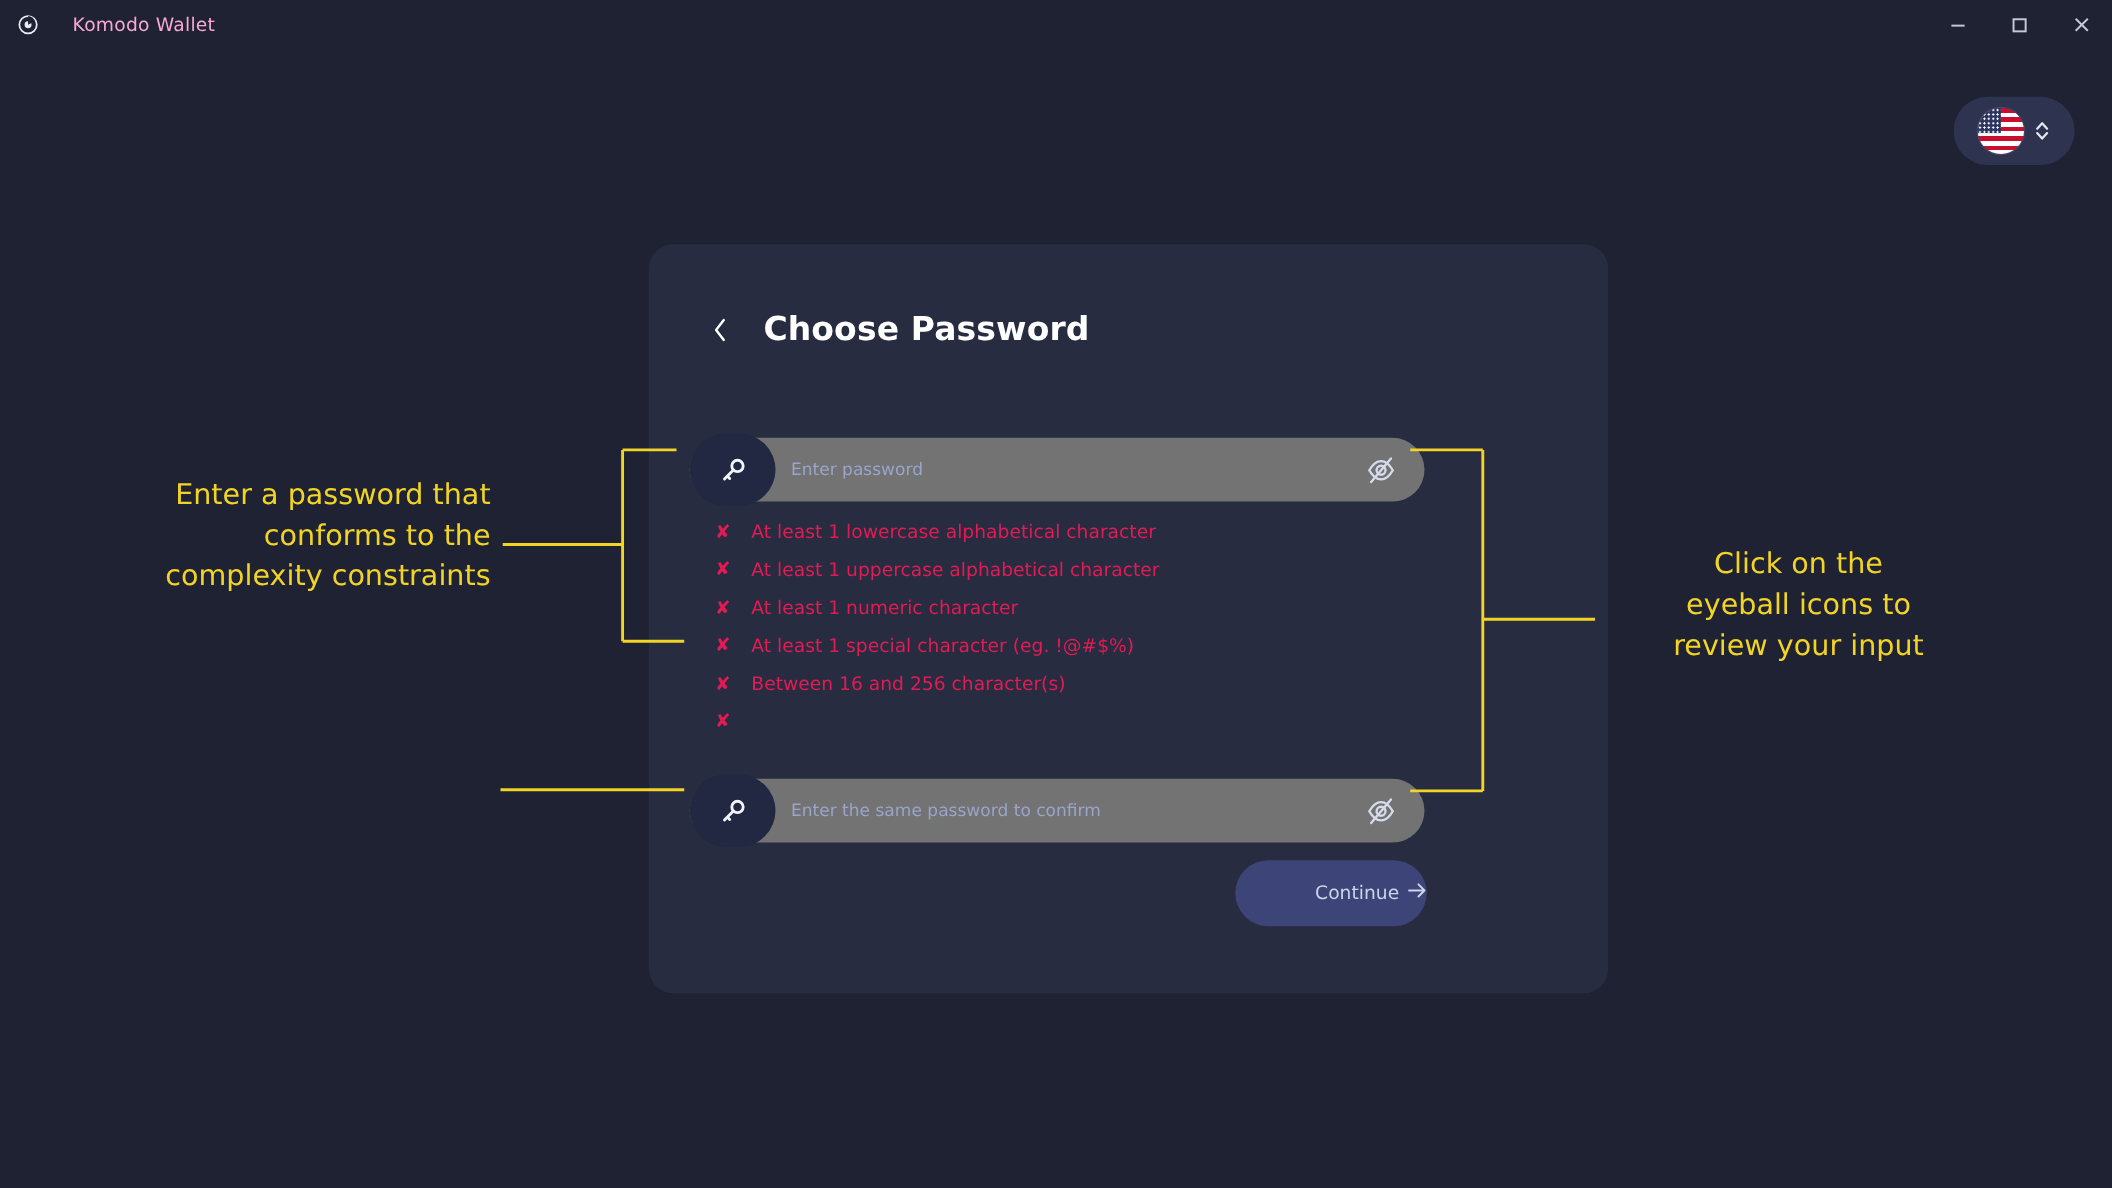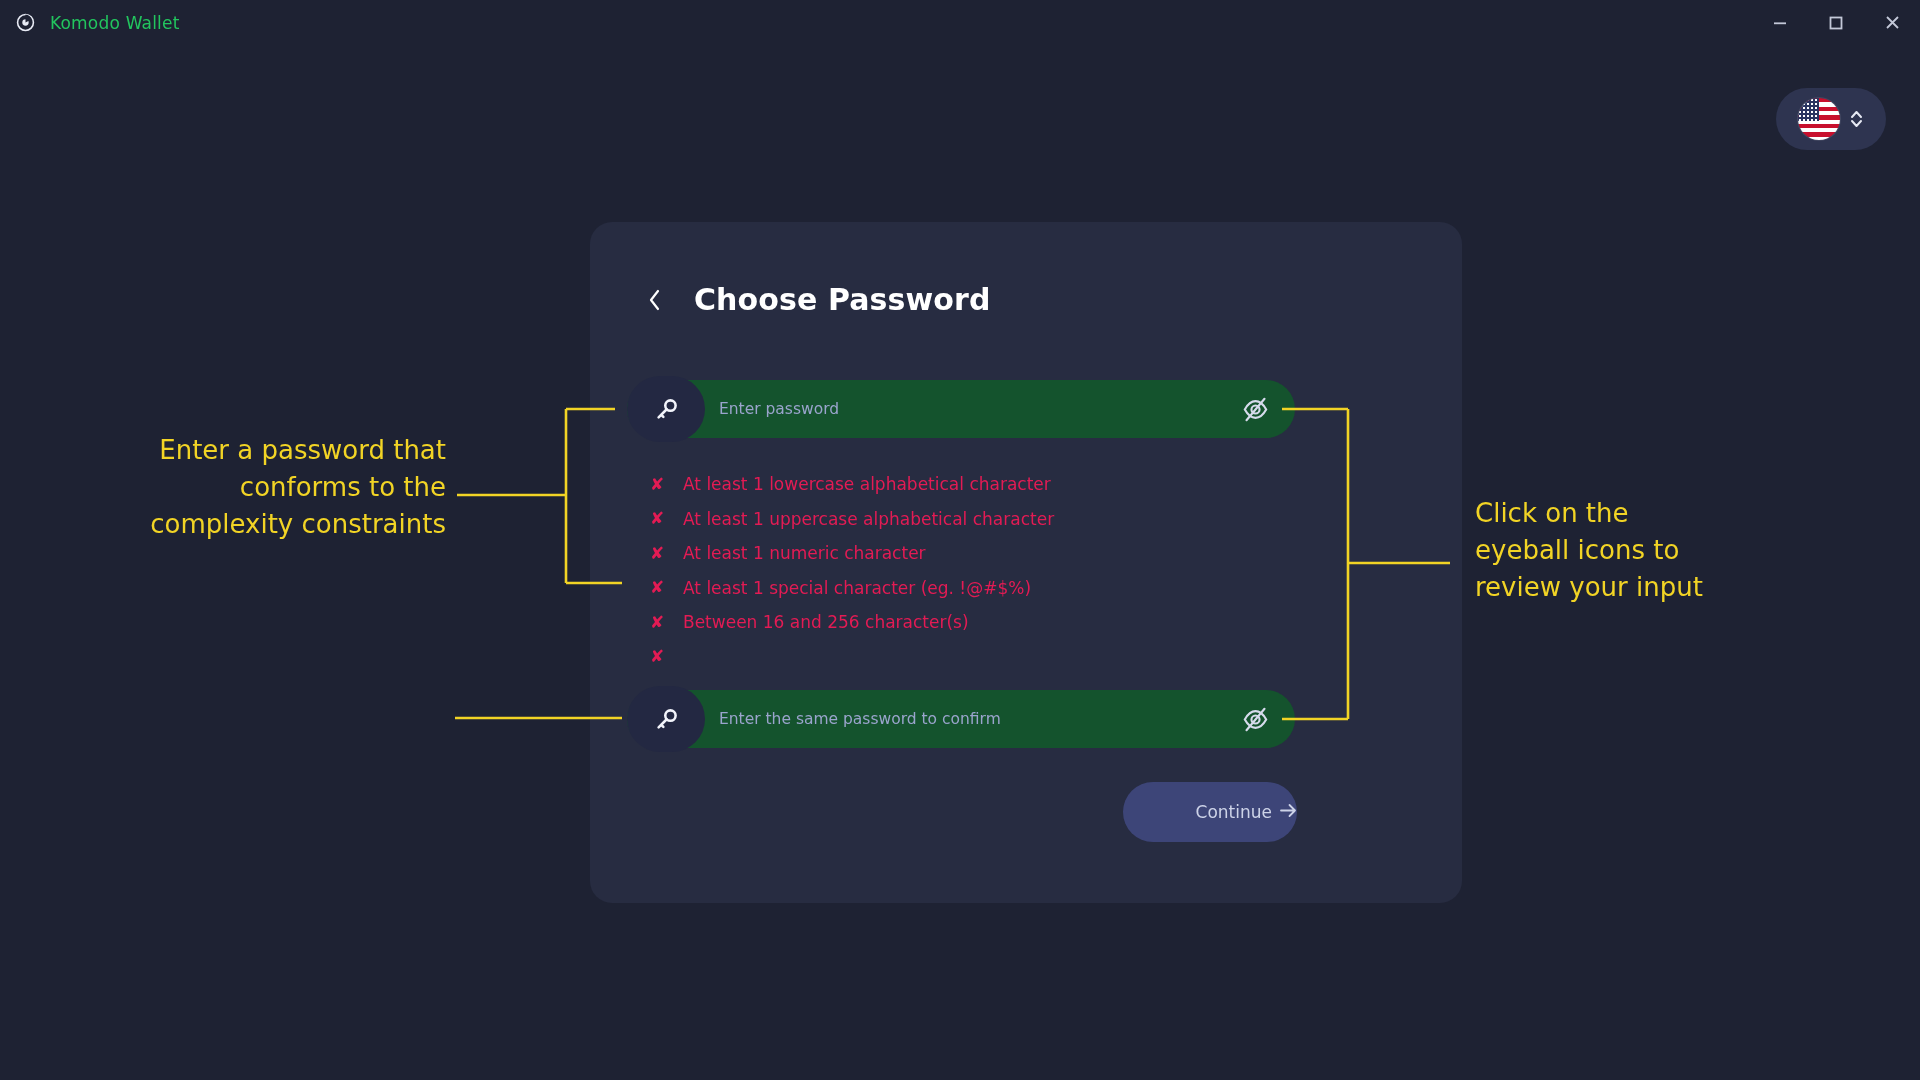--- a/index.html
+++ b/index.html
@@ -14,21 +14,21 @@
   #root { position:relative; width:1920px; height:1080px; background:#1e2233; }
 
   
   .titlebar {
     position:absolute; top:0; left:0; width:1920px; height:45px;
     background:#1e2233;
     display:flex; align-items:center;
   }
   .tb-logo { margin-left:14px; width:22px; height:22px; display:flex; align-items:center; justify-content:center; }
   .tb-title {
-    margin-left:14px; font-size:17px; color:#22c55e; letter-spacing:.2px;
+    margin-left:30px; font-size:17px; color:#f9a8d4; letter-spacing:.2px;
     font-family:"DejaVu Sans", sans-serif;
   }
   .tb-controls { position:absolute; right:0; top:0; height:45px; display:flex; align-items:center; }
   .tb-btn {
     width:56px; height:45px; display:flex; align-items:center; justify-content:center;
     color:#c3c8d8;
   }
 
   
   .lang-select {
@@ -67,22 +67,22 @@
   }
   .back-chev { color:#ffffff; display:flex; align-items:center; width:18px; height:28px; }
   .card-title {
     font-size:30px; font-weight:bold; color:#ffffff;
     font-family:"DejaVu Sans", sans-serif; letter-spacing:.1px;
   }
 
   
   .field {
     position:absolute; left:37px; width:668px; height:58px;
-    background:#14532d; border-radius:29px;
-    display:flex; align-items:center;
+    background:#737373; border-radius:29px;
+    display:flex; align-items:center;margin-top:18px;
   }
   .field.pw { top:158px; }
   .field.confirm { top:468px; }
 
   .key-badge {
     position:absolute; left:0; top:-4px;
     width:78px; height:66px; border-radius:33px;
     background:#232842;
     display:flex; align-items:center; justify-content:center;
   }
@@ -126,21 +126,21 @@
 
   
   .anno {
     position:absolute; color:#f2d425;
     font-size:26px; line-height:37px;
     font-family:"DejaVu Sans", sans-serif;
     white-space:pre-line;
   }
   .anno-pw { left:56px; top:432px; width:390px; text-align:right; }
   .anno-confirm { left:60px; top:700px; width:390px; text-align:right; }
-  .anno-eye { left:1475px; top:495px; width:320px; text-align:left; }
+  .anno-eye { left:1475px; top:495px; width:320px; text-align:center; }
 
   svg.leaders { position:absolute; left:0; top:0; width:1920px; height:1080px; pointer-events:none; }
 </style>
 </head>
 <body>
 
 <div id="root">
 
   <div class="titlebar">
     <span class="tb-logo">

